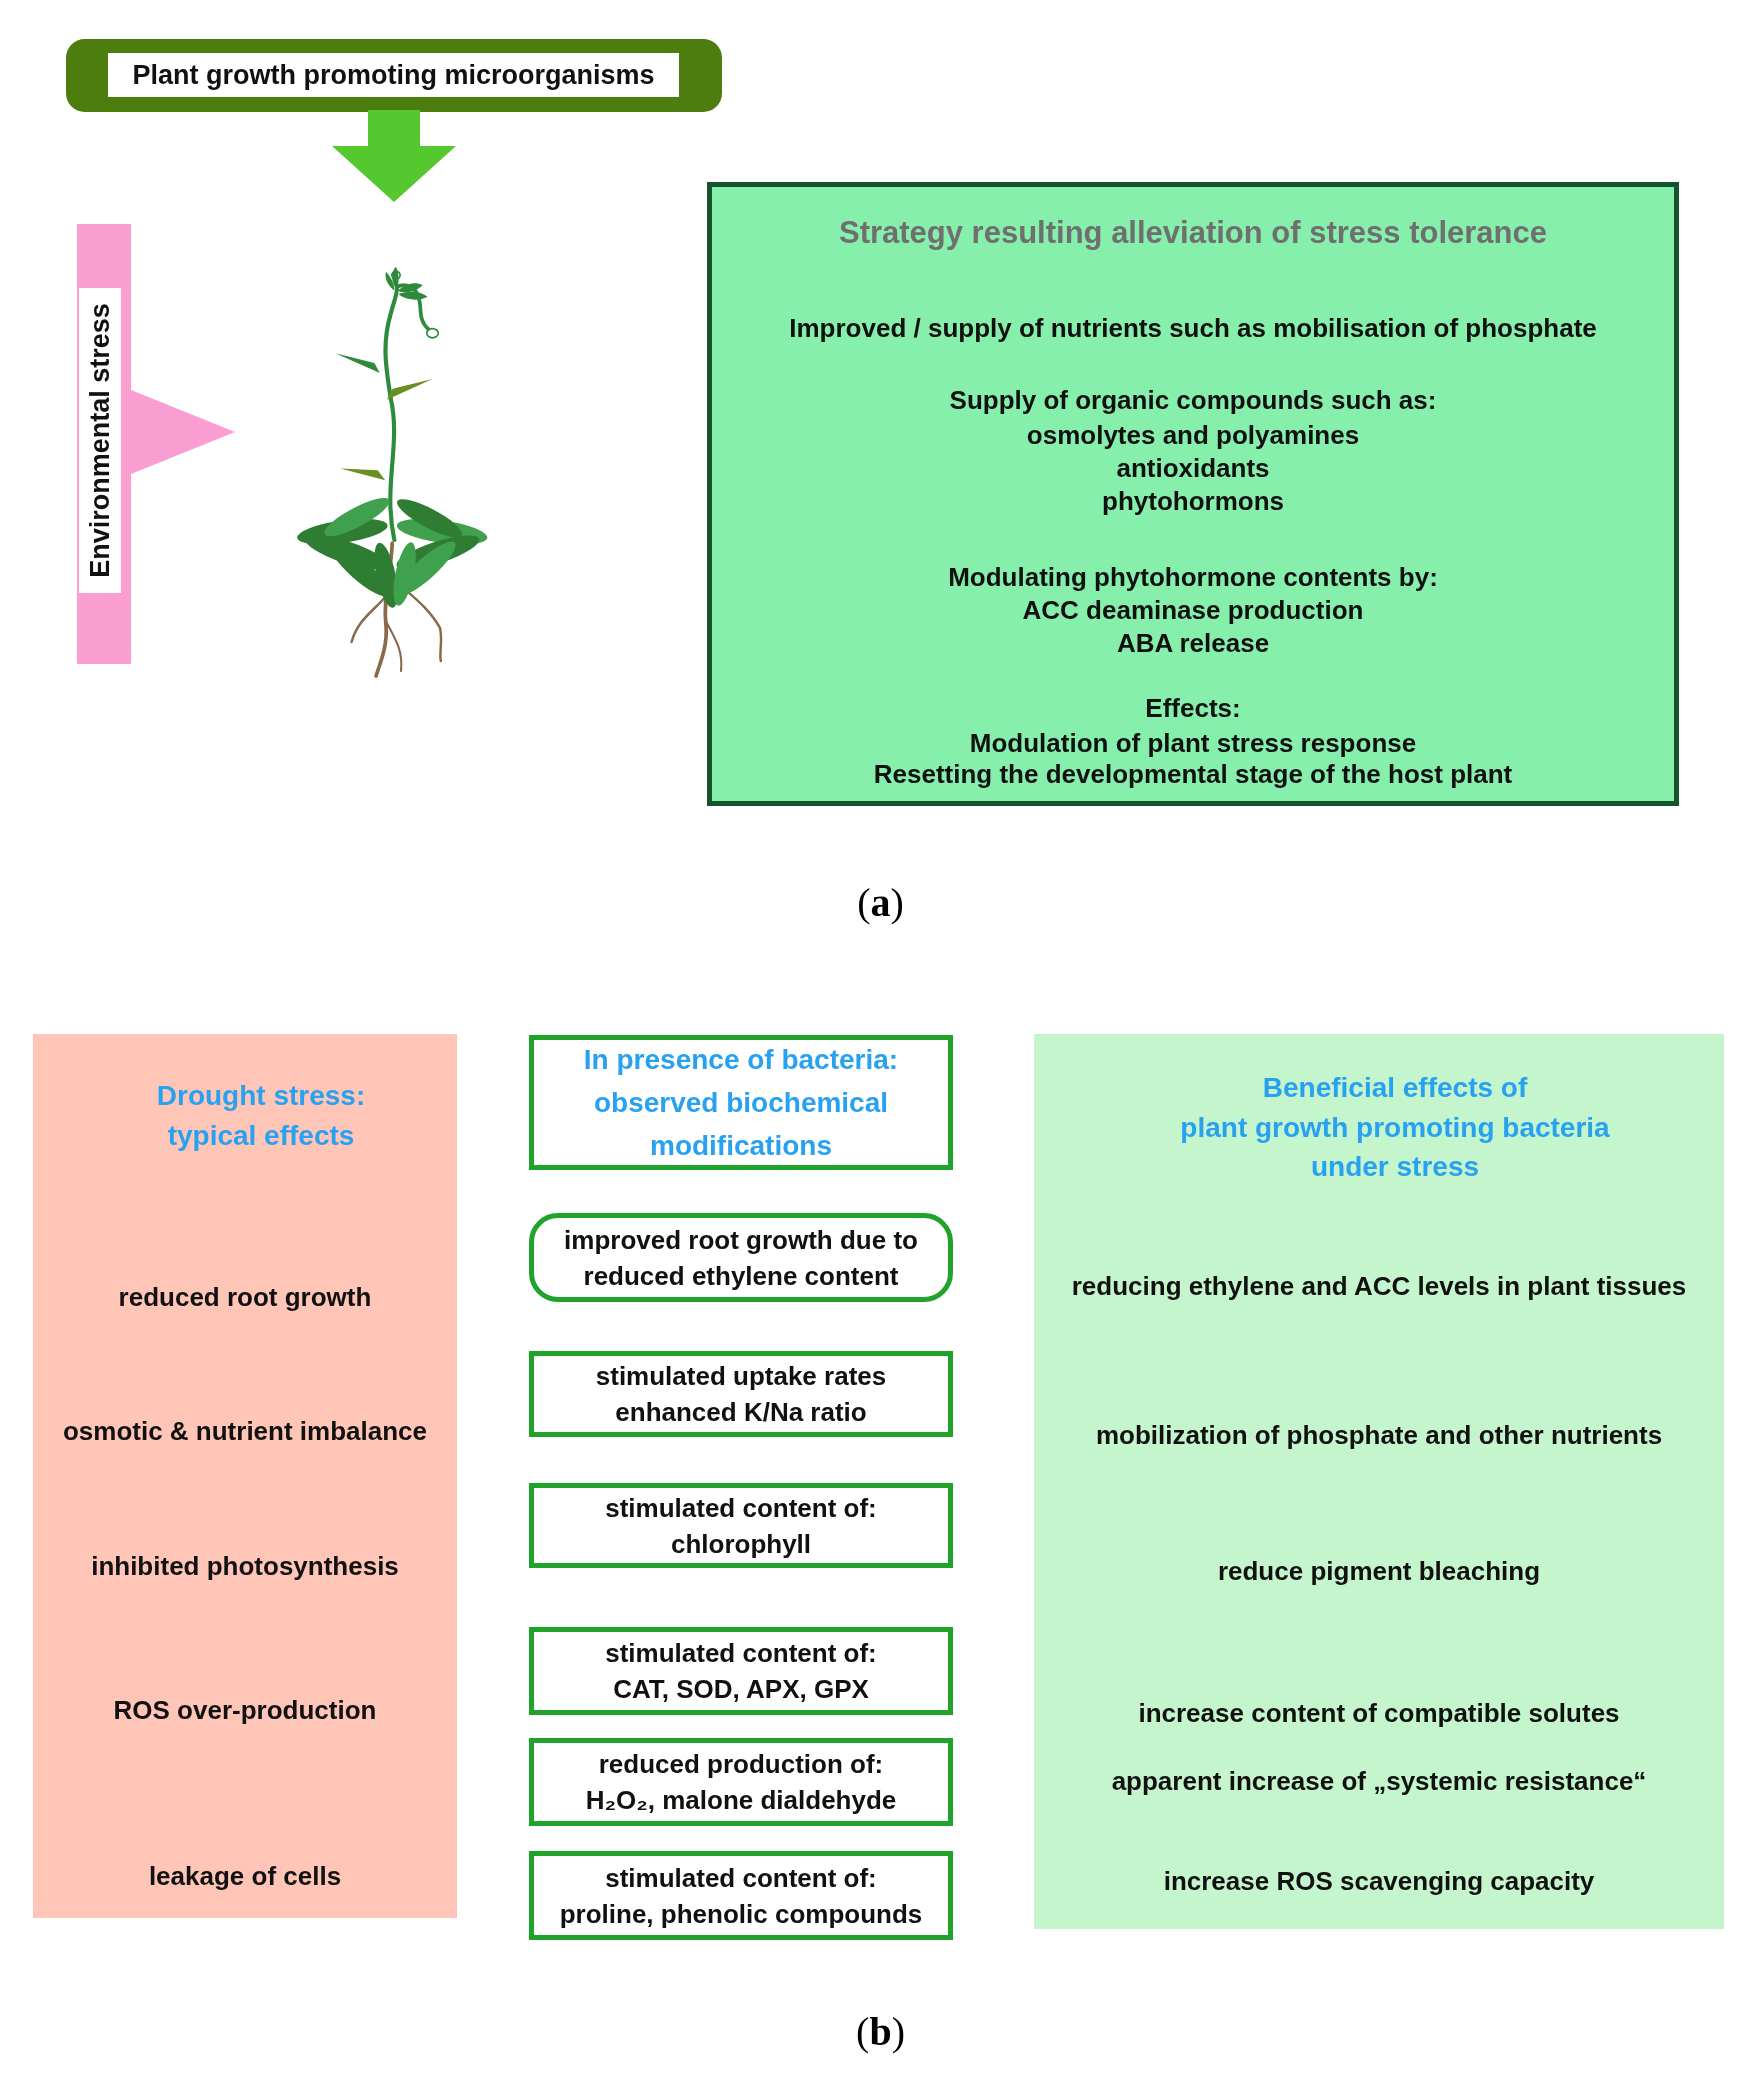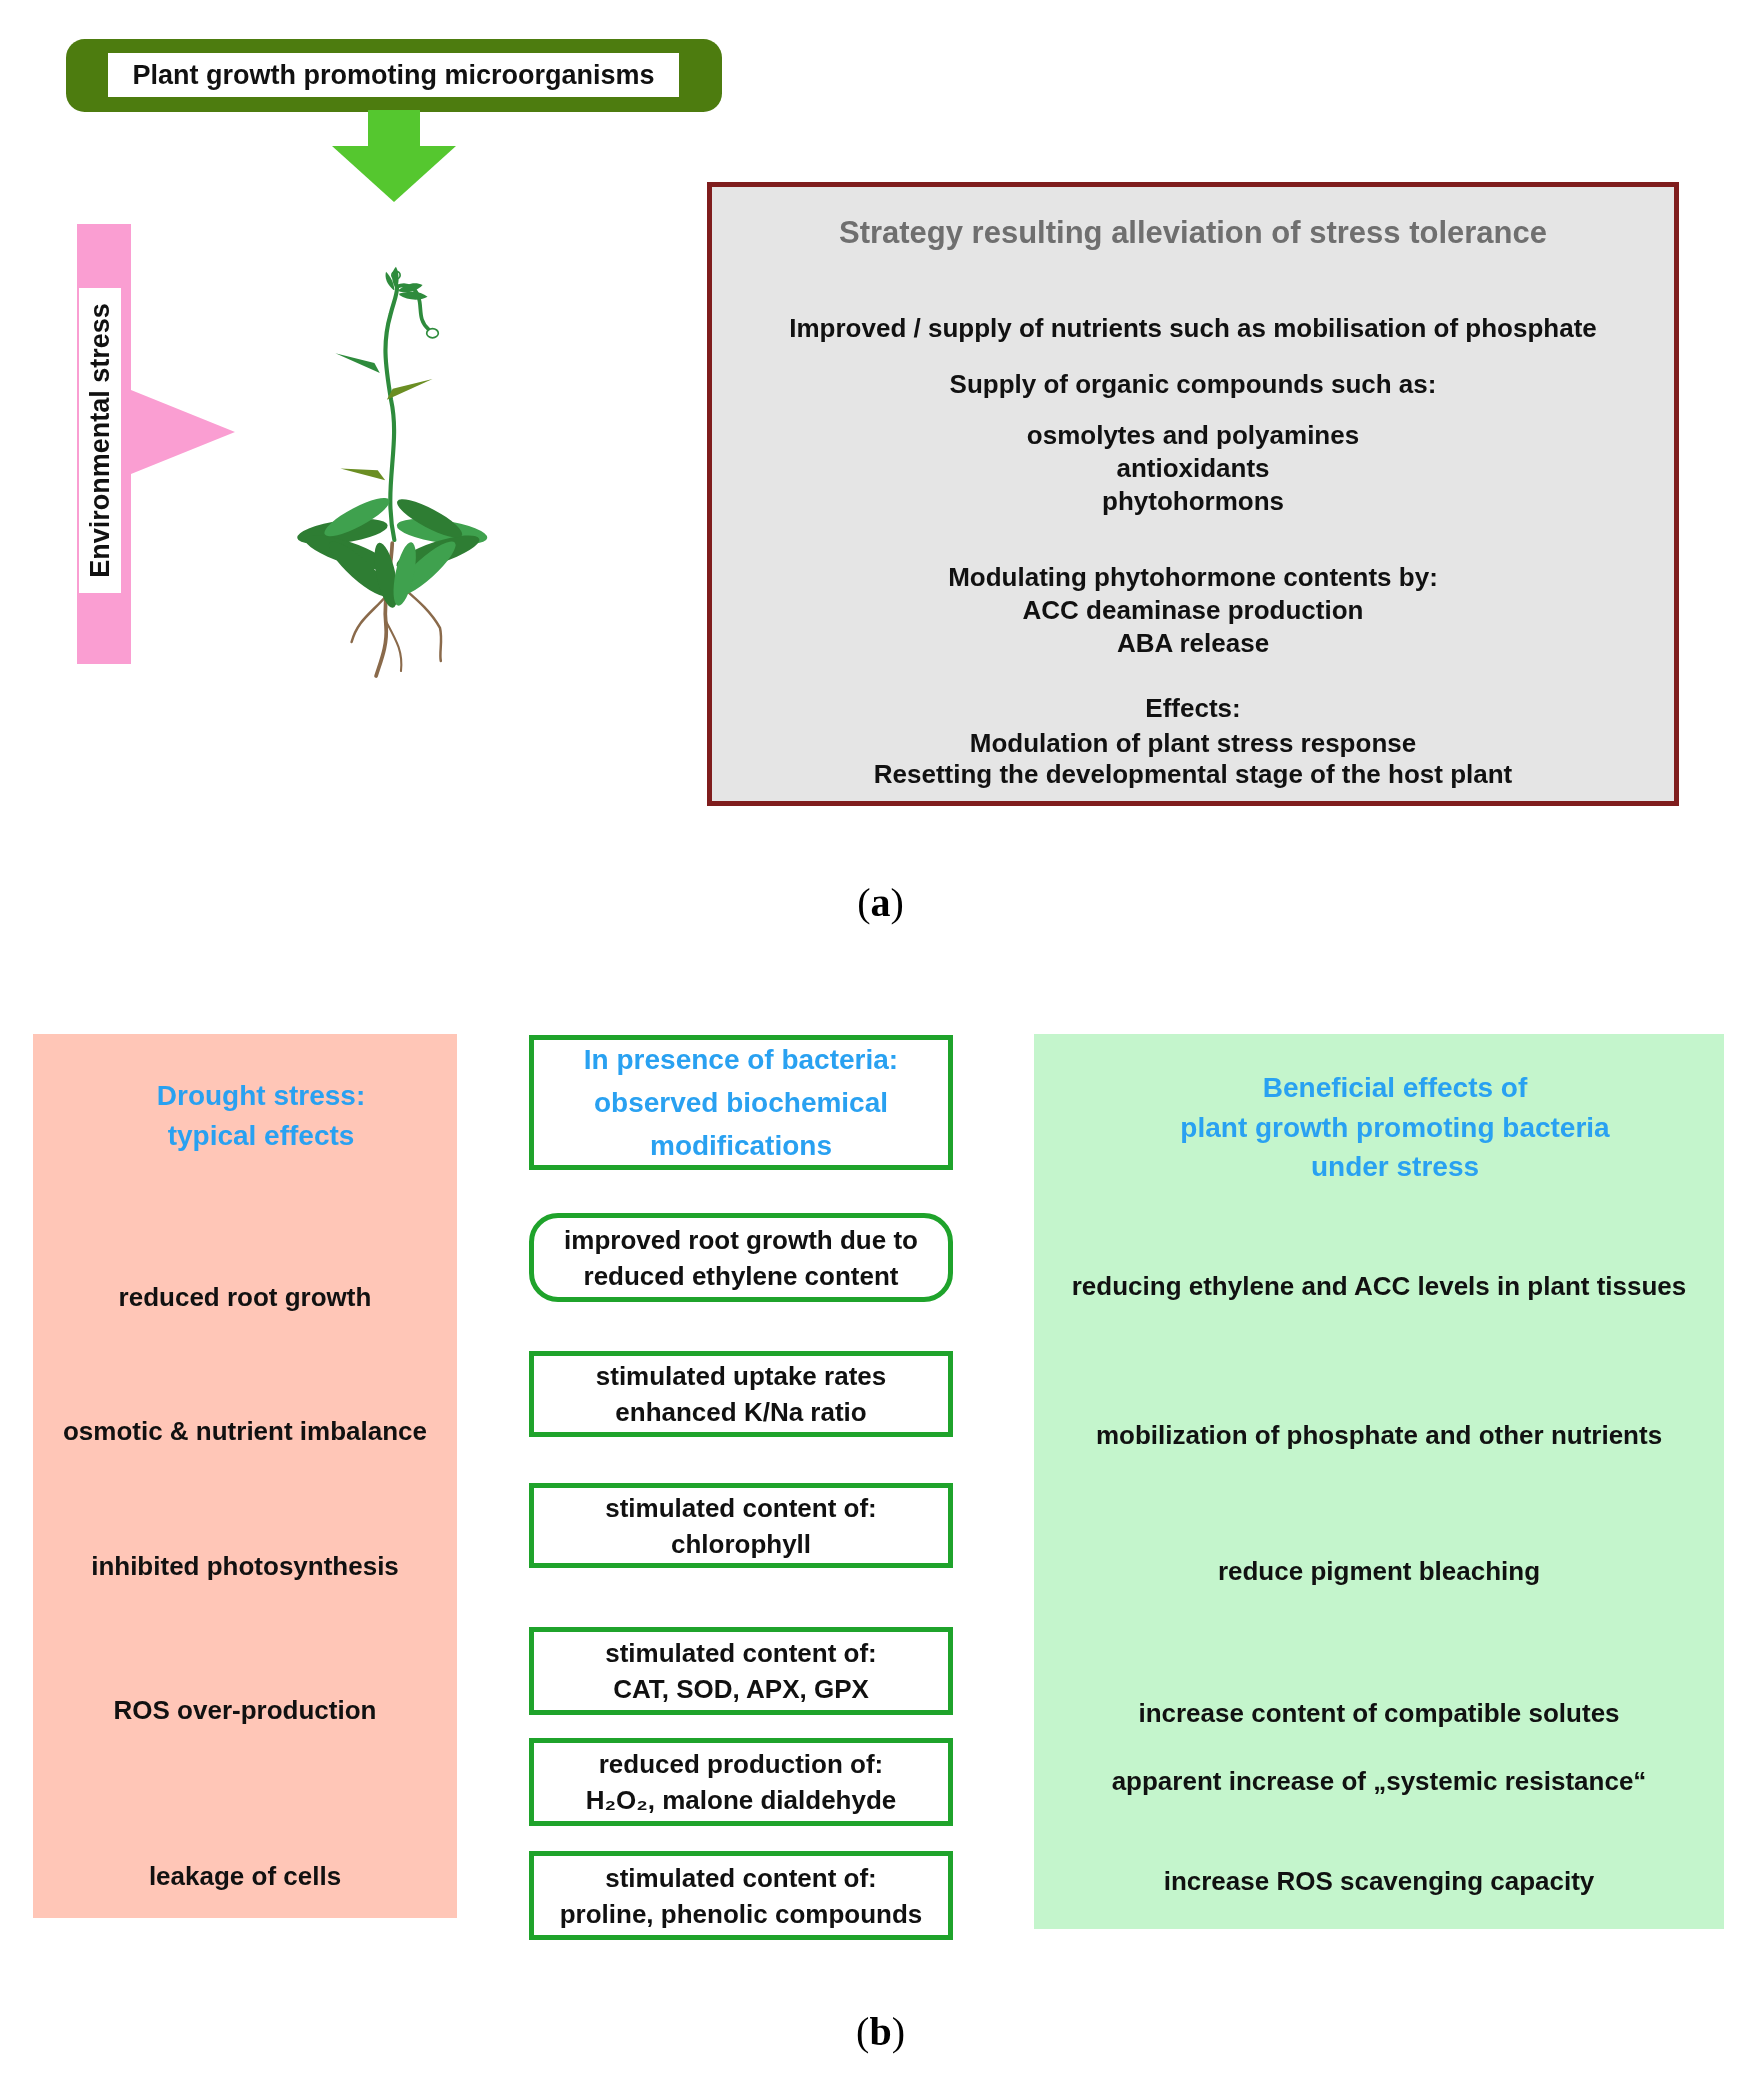--- a/index.html
+++ b/index.html
@@ -20,22 +20,22 @@
   .env-bar{position:absolute;left:77px;top:224px;width:54px;height:440px;background:#FA9ED2;}
   .env-label{position:absolute;left:79px;top:288px;width:42px;height:305px;background:#ffffff;
              display:flex;align-items:center;justify-content:center;}
   .env-label span{transform:rotate(-90deg);white-space:nowrap;font-size:27px;color:#111111;}
   .env-arrow{position:absolute;left:131px;top:390px;width:0;height:0;
              border-top:42px solid transparent;border-bottom:42px solid transparent;
              border-left:104px solid #FA9ED2;}
 
   .plant{position:absolute;left:253px;top:266px;width:237px;height:415px;}
 
-  .strategy-box{position:absolute;left:707px;top:182px;width:972px;height:624px;background:#e5e5e5;
-                border:5px solid #7f1d1d;box-sizing:border-box;}
+  .strategy-box{position:absolute;left:707px;top:182px;width:972px;height:624px;background:#86efac;
+                border:5px solid #14532d;box-sizing:border-box;}
   .s-line{position:absolute;left:0;right:0;text-align:center;white-space:nowrap;
           font-size:26px;line-height:33px;color:#111111;}
   .s-title{position:absolute;left:0;right:0;top:26px;text-align:center;white-space:nowrap;
            font-size:31px;line-height:40px;color:#6F6F6F;}
 
   .caption{position:absolute;left:0;width:100%;text-align:center;
            font-family:"Liberation Serif","DejaVu Serif",serif;font-weight:normal;
            font-size:40px;line-height:46px;color:#000;}
   .caption .cap-letter{font-weight:bold;}
   #caption-a{top:880px;}
@@ -118,21 +118,21 @@
       <ellipse cx="320" cy="745" rx="80" ry="23" transform="rotate(78 320 745)"></ellipse>
       <ellipse cx="365" cy="742" rx="78" ry="22" transform="rotate(-78 365 742)" fill="#3FA14E"></ellipse>
       <ellipse cx="250" cy="605" rx="88" ry="23" transform="rotate(-28 250 605)" fill="#3FA14E"></ellipse>
       <ellipse cx="425" cy="608" rx="88" ry="23" transform="rotate(28 425 608)"></ellipse>
     </g>
   </svg>
 
   <div class="strategy-box">
     <div class="s-title">Strategy resulting alleviation of stress tolerance</div>
     <div class="s-line" style="top:125px">Improved / supply of nutrients such as mobilisation of phosphate</div>
-    <div class="s-line" style="top:181px">Supply of organic compounds such as:</div>
+    <div class="s-line" style="top:197px">Supply of organic compounds such as:</div>
     <div class="s-line" style="top:232px">osmolytes and polyamines</div>
     <div class="s-line" style="top:265px">antioxidants</div>
     <div class="s-line" style="top:298px">phytohormons</div>
     <div class="s-line" style="top:374px">Modulating phytohormone contents by:</div>
     <div class="s-line" style="top:407px">ACC deaminase production</div>
     <div class="s-line" style="top:440px">ABA release</div>
     <div class="s-line" style="top:505px">Effects:</div>
     <div class="s-line" style="top:540px">Modulation of plant stress response</div>
     <div class="s-line" style="top:571px">Resetting the developmental stage of the host plant</div>
   </div>

